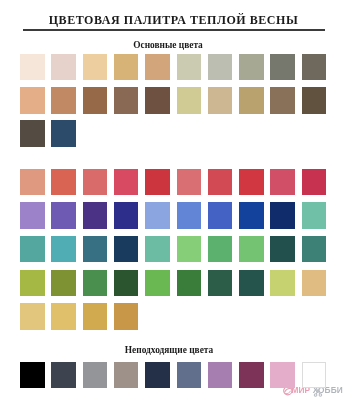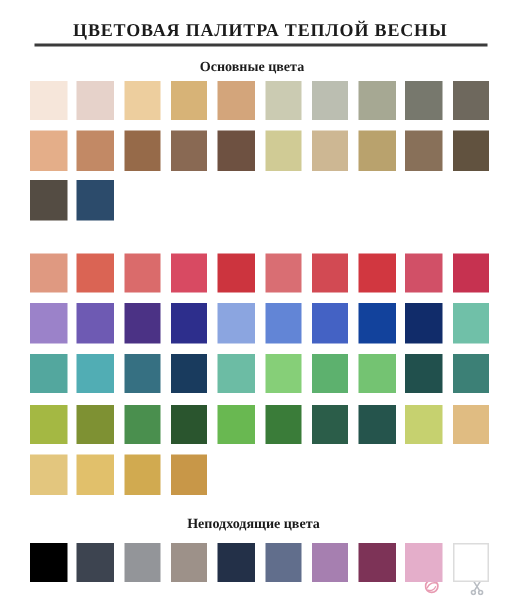--- a/index.html
+++ b/index.html
@@ -40,20 +40,21 @@
 <div id="page">
   <div class="title">ЦВЕТОВАЯ ПАЛИТРА ТЕПЛОЙ ВЕСНЫ</div>
   <div class="rule"></div>
 
   <div class="watermark">
     <svg class="wm-logo" viewBox="0 0 20 20">
       <circle cx="10" cy="10" r="8.6" fill="none" stroke="#c8144a" stroke-width="2.4"></circle>
       <path d="M3.8 12.2 C6.5 6.5 12 4.5 16.6 5.6" stroke="#c8144a" stroke-width="2.2" fill="none" stroke-linecap="round"></path>
       <path d="M5.2 15.6 C9.5 16.8 14 14.5 15.4 10.6" stroke="#c8144a" stroke-width="1.9" fill="none" stroke-linecap="round"></path>
     </svg>
+    <div class="wm-text"><span class="mir">МИР </span><span class="hobbi">ХОББИ</span></div>
     <svg class="wm-scissors" viewBox="0 0 20 24">
       <g fill="none" stroke="#5a6472" stroke-width="2.1" stroke-linecap="round">
         <path d="M3.4 1.6 L13.4 17.6"></path>
         <path d="M16.6 1.6 L6.6 17.6"></path>
         <circle cx="5.2" cy="20" r="2.6"></circle>
         <circle cx="14.8" cy="20" r="2.6"></circle>
       </g>
     </svg>
   </div>
 <div class="heading" style="top: 40.2px; left: -5.5px;">Основные цвета</div>

